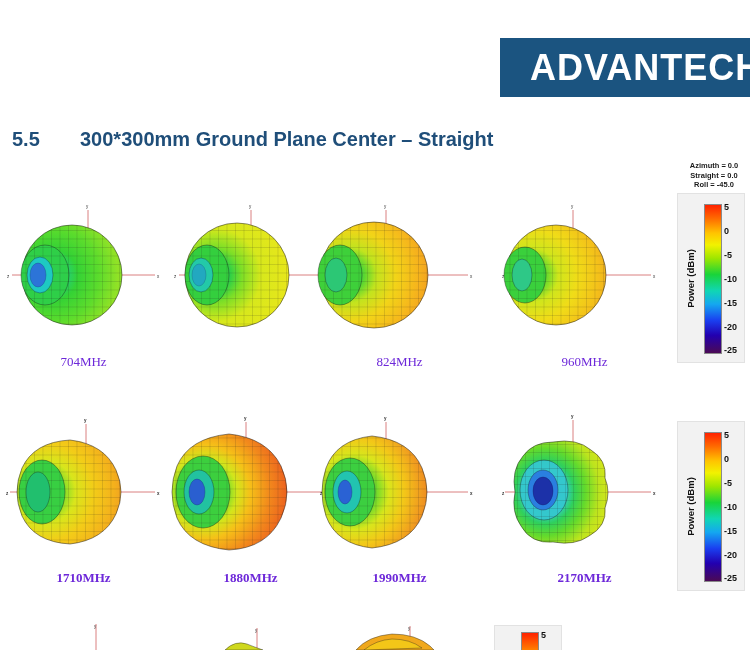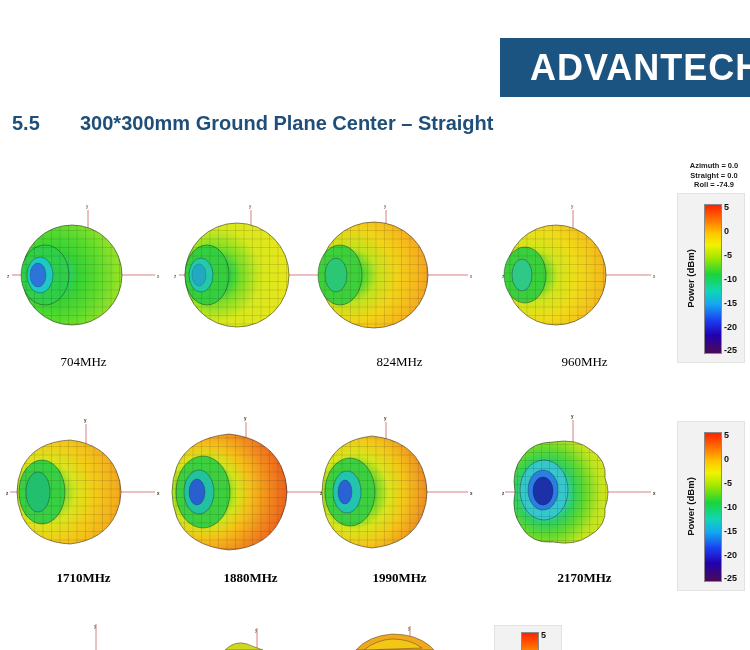--- a/index.html
+++ b/index.html
@@ -16,21 +16,21 @@
     background:#1b5480; overflow:hidden;padding-left:16px;
   }
   .brand-wordmark{
     position:absolute; left:30px; top:50%; transform:translateY(-50%);
     color:#ffffff; font-size:36px; font-weight:bold; letter-spacing:1px;
     white-space:nowrap; font-family:"Liberation Sans", sans-serif;
   }
 
   
   .section-heading{
-    position:absolute; left:12px; top:112px; width:700px;
+    position:absolute; left:12px; top:128px; width:700px;
     color:#1f4e79; font-weight:bold; font-size:20px; white-space:nowrap;
   }
   .section-no{ display:inline-block; width:68px; }
 
   
   .plot-row{ position:absolute; left:0; width:670px; }
   .row1{ top:196px; height:190px; }
   .row2{ top:412px; height:190px;font-weight:bold; }
   .row3{ top:622px; height:28px; overflow:hidden; }
 
@@ -42,21 +42,21 @@
   .plot-cell.c2{ left:316px; }
   .plot-cell.c3{ left:501px; }
 
   .plot-canvas{
     position:absolute; left:0; top:0; width:167px; height:158px;
   }
   .plot-canvas svg{ display:block; width:167px; height:158px; }
 
   .plot-caption{
     position:absolute; left:0; top:158px; width:167px;
-    text-align:center; font-size:13px; color:#000000;
+    text-align:center; font-size:13px; color:#6d28d9;
     font-family:"Liberation Serif", serif;
   }
 
   
   .legend{
     position:absolute; background:#f2f2f2; border:1px solid #e2e2e2;
   }
   .legend-1{ left:677px; top:193px; width:66px; height:168px; }
   .legend-2{ left:677px; top:421px; width:66px; height:168px; }
   .legend-3{ left:494px; top:625px; width:66px; height:30px; overflow:hidden; }
@@ -107,21 +107,21 @@
   <div class="brand-wordmark">ADVANTECH</div>
 </div>
 
 <div class="section-heading">
   <span class="section-no">5.5</span><span>300*300mm Ground Plane Center – Straight</span>
 </div>
 
 <div class="orient-block">
   <div>Azimuth = 0.0</div>
   <div>Straight = 0.0</div>
-  <div>Roll = -74.9</div>
+  <div>Roll = -45.0</div>
 </div>
 
 <div class="plot-row row1">
 
   <div class="plot-cell c0">
     <div class="plot-canvas">
       <svg viewBox="0 0 167 158" xmlns="http://www.w3.org/2000/svg">
         <defs>
           <radialGradient id="g704" cx="30%" cy="50%" r="78%">
             <stop offset="0%" stop-color="#2f6fd0"></stop>

